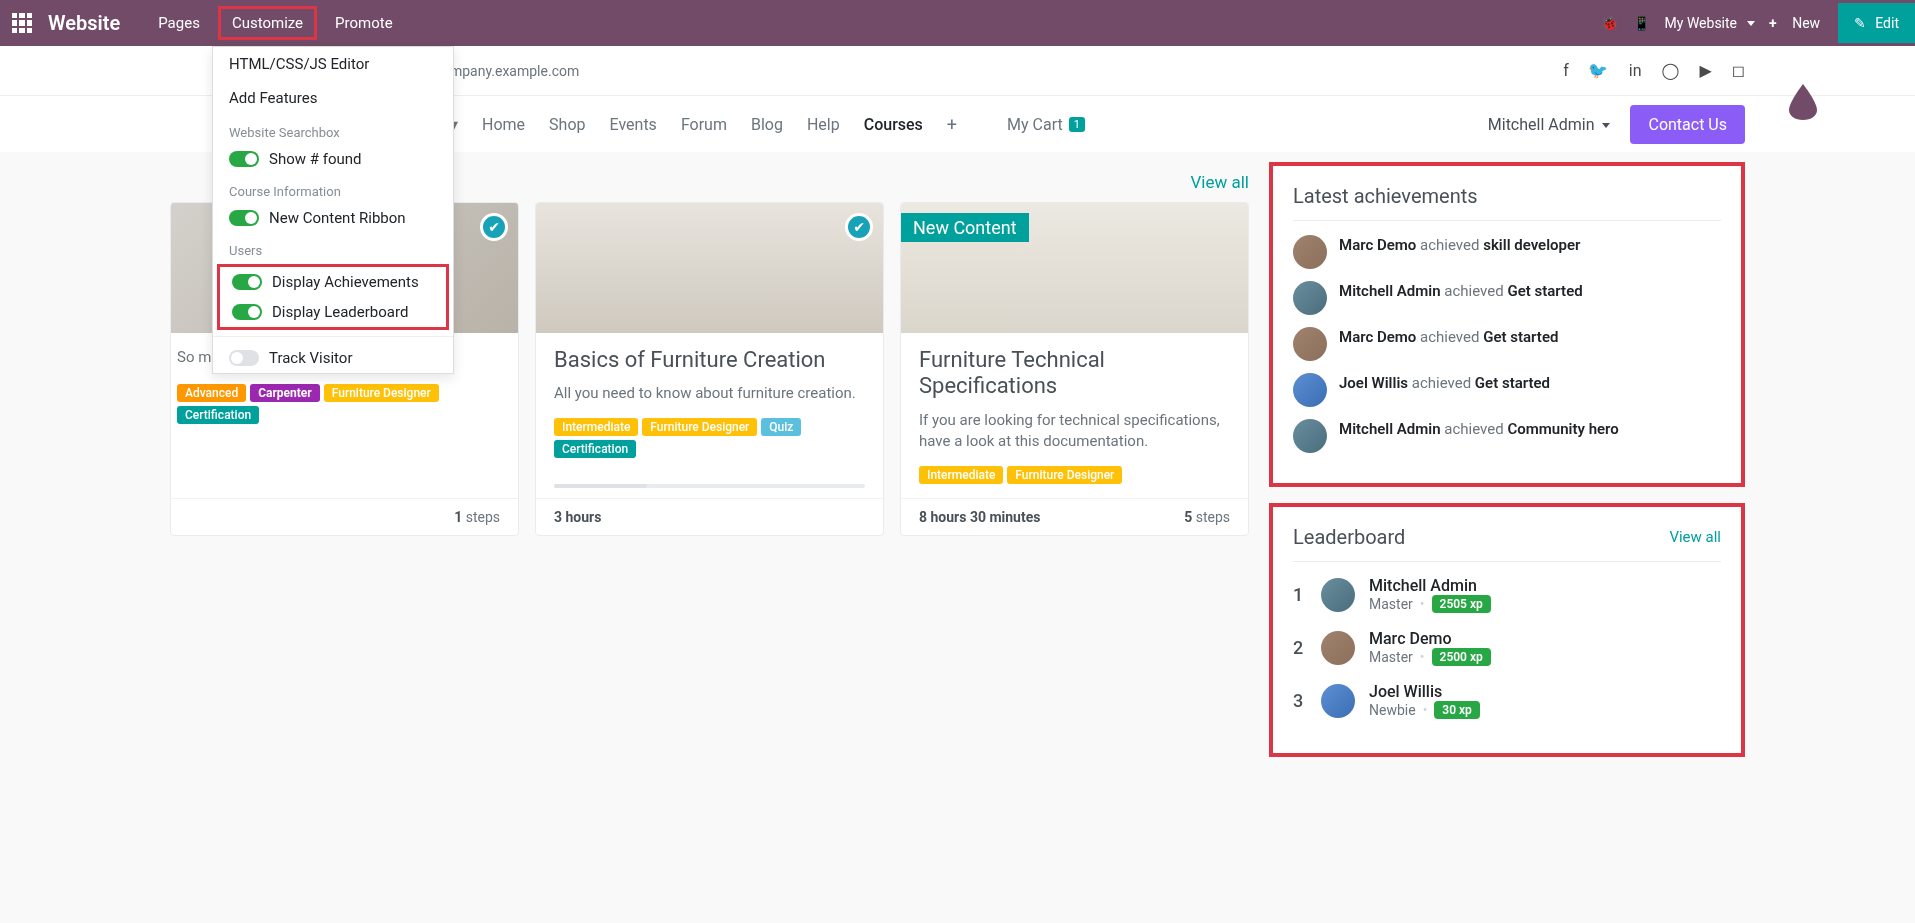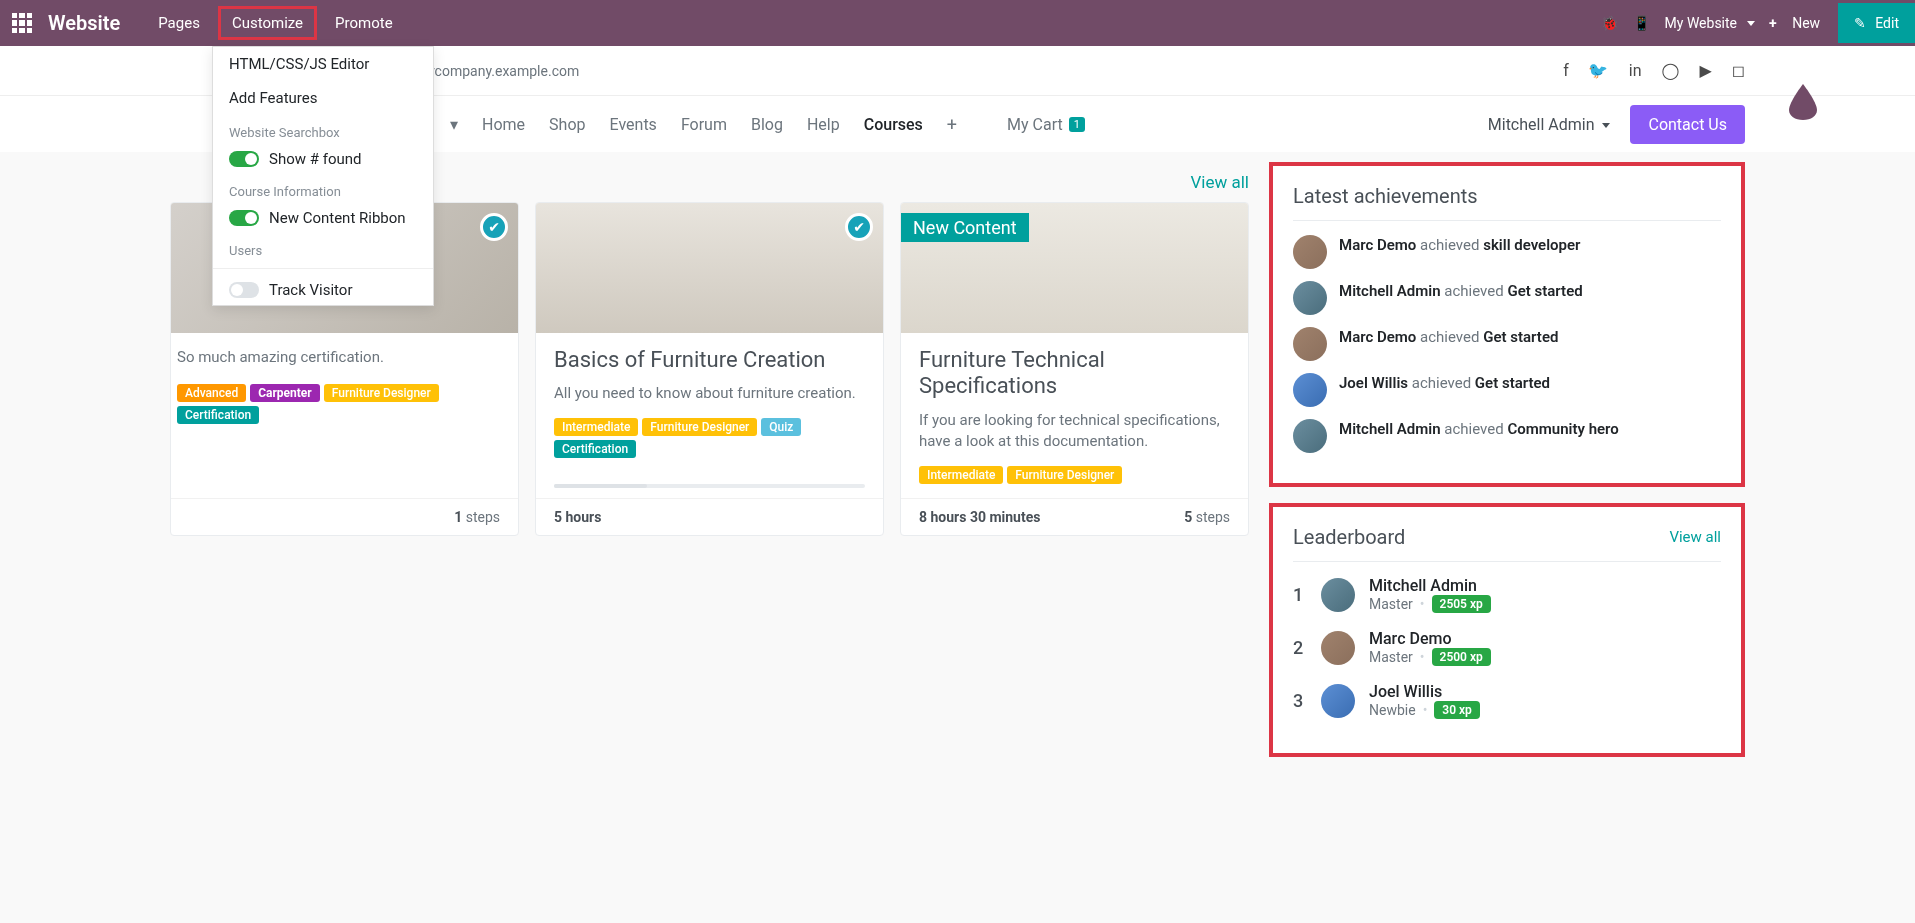--- a/index.html
+++ b/index.html
@@ -31,21 +31,21 @@
 .navbar .nav-links .plus { color: #6c757d; font-size: 18px; }
 .navbar .cart { margin-left: 50px; color: #6c757d; font-size: 16px; display: flex; align-items: center; gap: 6px; }
 .navbar .cart-badge { background: #00A09D; color: #fff; font-size: 11px; padding: 1px 5px; border-radius: 3px; }
 .navbar .right-nav { margin-left: auto; display: flex; align-items: center; gap: 20px; }
 .navbar .user { color: #495057; font-size: 16px; }
 .navbar .contact-btn { background: #8b5cf6; color: #fff; border: none; padding: 10px 18px; font-size: 16px; border-radius: 4px; }
 .navbar .drop-indicator { position: absolute; right: 98px; top: -12px; }
 .navbar .drop-indicator svg { fill: #714B67; }
 
 
-.dropdown { position: absolute; top: 46px; left: 212px; width: 222px; background: #fff; border: 1px solid #ddd; box-shadow: 0 4px 12px rgba(0,0,0,0.1); z-index: 100; }
+.dropdown { position: absolute; top: 46px; left: 212px; width: 242px; background: #fff; border: 1px solid #ddd; box-shadow: 0 4px 12px rgba(0,0,0,0.1); z-index: 100; }
 .dropdown .item { padding: 8px 16px; font-size: 15px; color: #212529; cursor: pointer; }
 .dropdown .section-label { padding: 10px 16px 4px; font-size: 13px; color: #868e96; }
 .dropdown .toggle-row { padding: 6px 16px; display: flex; align-items: center; gap: 10px; font-size: 15px; color: #212529; cursor: pointer; }
 .dropdown .toggle { width: 30px; height: 16px; border-radius: 10px; position: relative; flex-shrink: 0; }
 .dropdown .toggle.on { background: #28a745; }
 .dropdown .toggle.off { background: #dee2e6; }
 .dropdown .toggle::after { content: ''; position: absolute; width: 12px; height: 12px; border-radius: 50%; background: #fff; top: 2px; }
 .dropdown .toggle.on::after { right: 2px; }
 .dropdown .toggle.off::after { left: 2px; }
 .dropdown .highlight-box { border: 3px solid #dc3545; margin: 2px 4px; padding: 0; }
@@ -151,20 +151,30 @@
   <div class="toggle-row">
       <span class="toggle on"></span>
       <span>Show # found</span>
     </div>
   <div class="section-label">Course Information</div>
   <div class="toggle-row">
       <span class="toggle on"></span>
       <span>New Content Ribbon</span>
     </div>
   <div class="section-label">Users</div>
+  <div class="highlight-box">
+    <div class="toggle-row">
+        <span class="toggle on"></span>
+        <span>Display Achievements</span>
+      </div>
+    <div class="toggle-row">
+        <span class="toggle on"></span>
+        <span>Display Leaderboard</span>
+      </div>
+  </div>
   <hr>
   <div class="toggle-row">
       <span class="toggle off"></span>
       <span>Track Visitor</span>
     </div>
 </div>
 
 <div class="subheader">
   <div class="email">rcompany.example.com</div>
   <div class="socials">
@@ -241,21 +251,21 @@
             <span class="tag yellow">Intermediate</span>
             <span class="tag yellow">Furniture Designer</span>
             <span class="tag blue">Quiz</span>
             <span class="tag teal">Certification</span>
           </div>
         </div>
         <div class="progress-track">
             <div class="progress-fill"></div>
           </div>
         <div class="course-footer">
-          <span><b>5 hours</b></span>
+          <span><b>3 hours</b></span>
           <span></span>
         </div>
       </div>
 
       <div class="course-card">
         <div class="course-img img3">
           <div class="new-ribbon">New Content</div>
         </div>
         <div class="course-body">
           <div class="course-title">Furniture Technical Specifications</div>

